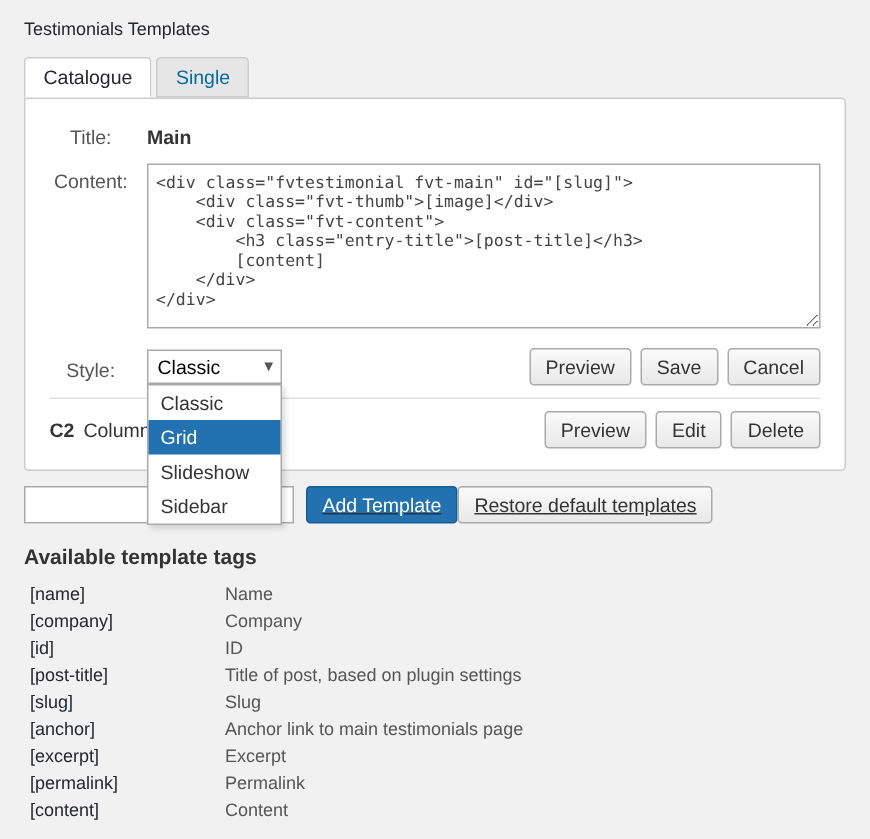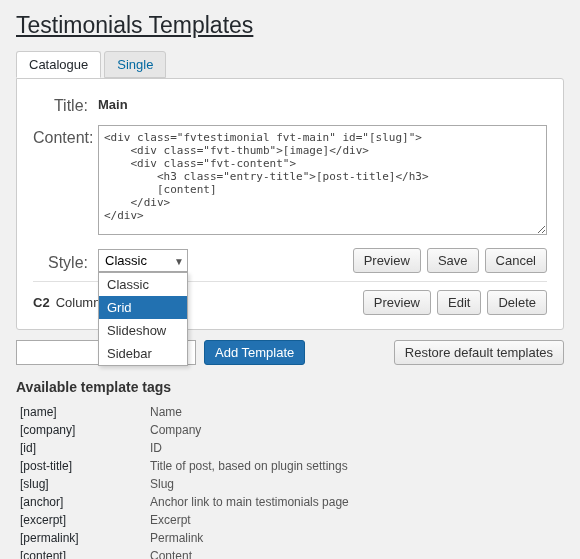--- a/index.html
+++ b/index.html
@@ -9,25 +9,24 @@
       background: #f1f1f1;
       color: #333;
       width: 580px;
       min-height: 559px;
     }
     .page-wrap {
       background: #f1f1f1;
       padding: 12px 16px;
     }
     h1.page-title {
-      font-size: 23px;
+      font-size: 12px;
       font-weight: 400;
       color: #23282d;
       margin-bottom: 12px;
-      text-decoration: underline;
     }
     .tabs {
       display: flex;
       gap: 0;
       margin-bottom: 0;
     }
     .tab {
       padding: 5px 12px;
       border: 1px solid #ccc;
       background: #e6e6e6;
@@ -50,24 +49,24 @@
       padding: 14px 16px;
       margin-bottom: 10px;
     }
     .form-row {
       display: flex;
       align-items: flex-start;
       margin-bottom: 10px;
     }
     .form-label {
       width: 65px;
-      text-align: right;
+      text-align: center;
       padding-right: 10px;
       padding-top: 4px;
-      font-size: 16px;
+      font-size: 13px;
       color: #555;
       flex-shrink: 0;
     }
     .form-value {
       font-weight: 600;
       padding-top: 4px;
       font-size: 13px;
     }
     textarea.content-area {
       width: 100%;
@@ -163,22 +162,22 @@
       font-size: 13px;
     }
     .divider {
       border: none;
       border-top: 1px solid #e0e0e0;
       margin: 8px 0;
     }
     .add-template-wrap {
       display: flex;
       align-items: center;
-      justify-content: space-between;
       margin-bottom: 14px;
+      text-decoration: underline;
     }
     .add-input {
       border: 1px solid #aaa;
       padding: 4px 6px;
       font-size: 13px;
       width: 180px;
     }
     .add-row {
       display: flex;
       gap: 8px;

